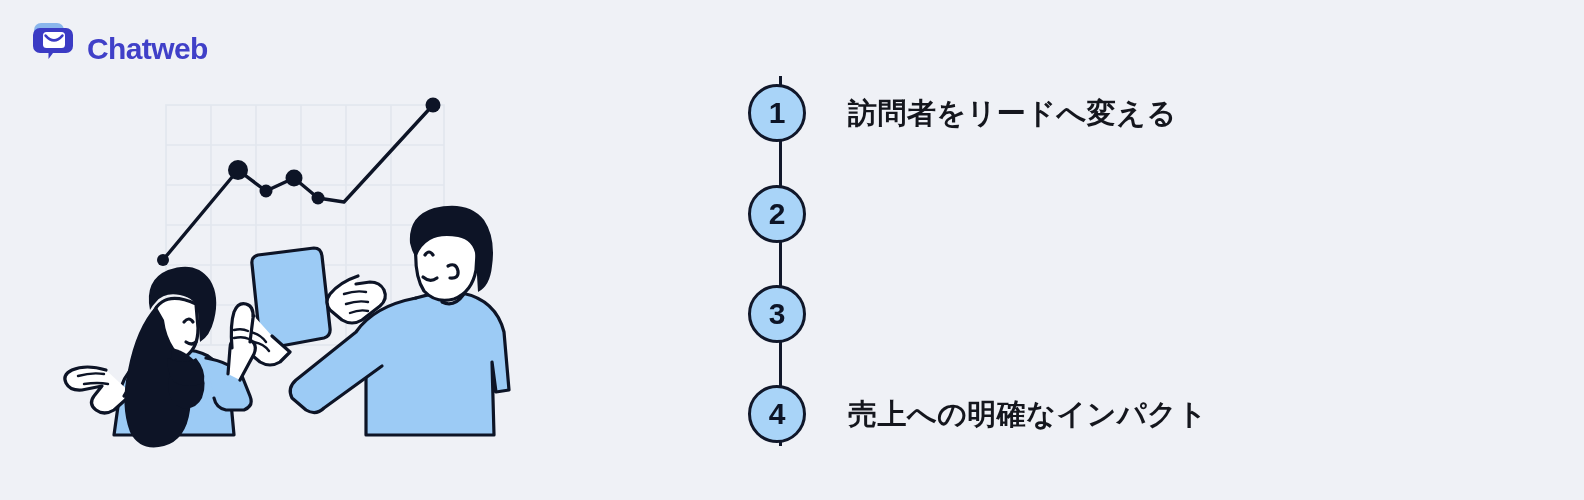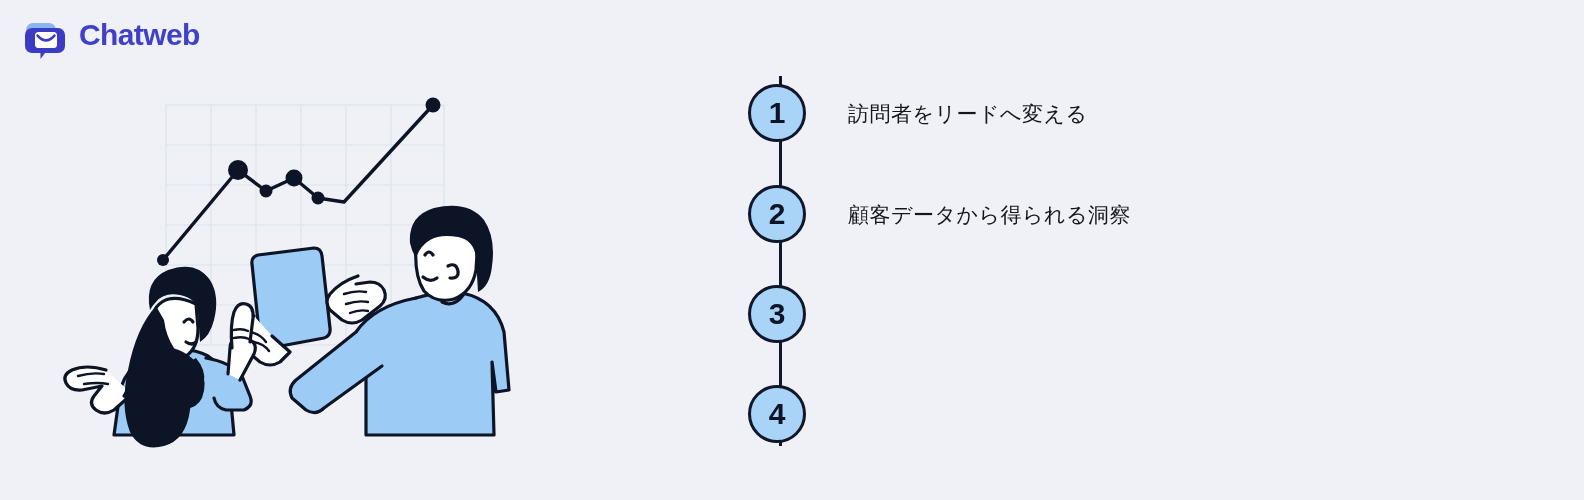--- a/index.html
+++ b/index.html
@@ -11,24 +11,24 @@
     height: 500px;
     background: #eff1f6;
     font-family: "Liberation Sans", "DejaVu Sans", sans-serif;
     overflow: hidden;
     position: relative;
   }
 
   
   .logo {
     position: absolute;
-    left: 24px;
+    left: 32px;
     top: 20px;
     display: flex;
-    align-items: flex-start;
+    align-items: flex-end;
     gap: 11px;
   }
   .logo-mark {
     width: 44px;
     height: 44px;
     position: relative;
     flex: 0 0 auto;
   }
   .logo-text {
     font-size: 30px;
@@ -82,22 +82,22 @@
     justify-content: center;
     font-size: 30px;
     font-weight: bold;
     color: #0d1426;
     flex: 0 0 auto;
     position: relative;
     z-index: 2;
   }
   .step-label {
     margin-left: 42px;
-    font-size: 21px;
-    font-weight: normal;
+    font-size: 29px;
+    font-weight: bold;
     color: #14161d;
     white-space: nowrap;
     letter-spacing: 0.5px;
     line-height: 1;
   }
 </style>
 </head>
 <body>
 
 <div class="logo">
@@ -231,24 +231,24 @@
     <line x1="1.5" y1="0" x2="1.5" y2="370" stroke="#10172a" stroke-width="3"></line>
   </svg>
 
   <div class="step-row" style="top:8px;">
     <div class="step-badge">1</div>
     <div class="step-label">訪問者をリードへ変える</div>
   </div>
 
   <div class="step-row" style="top:109px;">
     <div class="step-badge">2</div>
-    <div class="step-label">顧客データから得られる洞察</div>
   </div>
 
   <div class="step-row" style="top:209px;">
     <div class="step-badge">3</div>
   </div>
 
   <div class="step-row" style="top:309px;">
     <div class="step-badge">4</div>
+    <div class="step-label">売上への明確なインパクト</div>
   </div>
 
 </div>
 
 </body></html>

